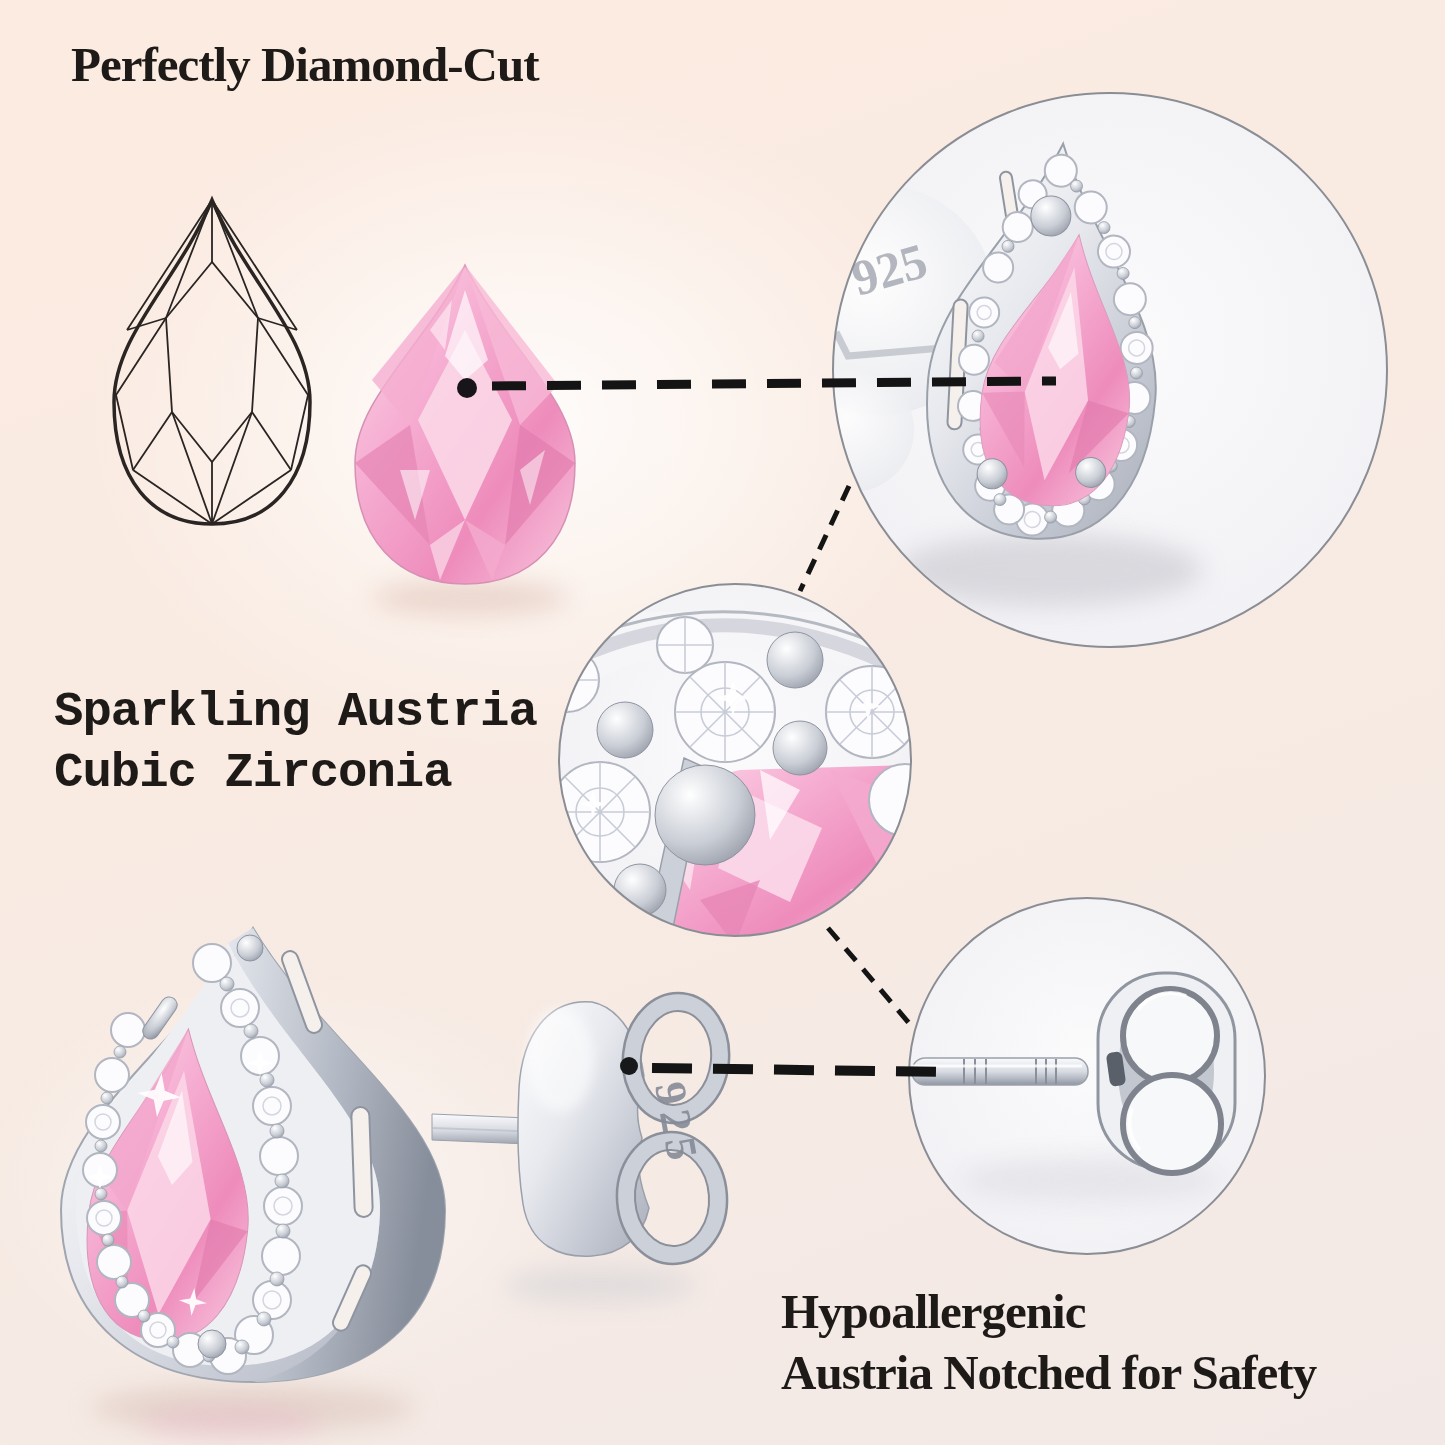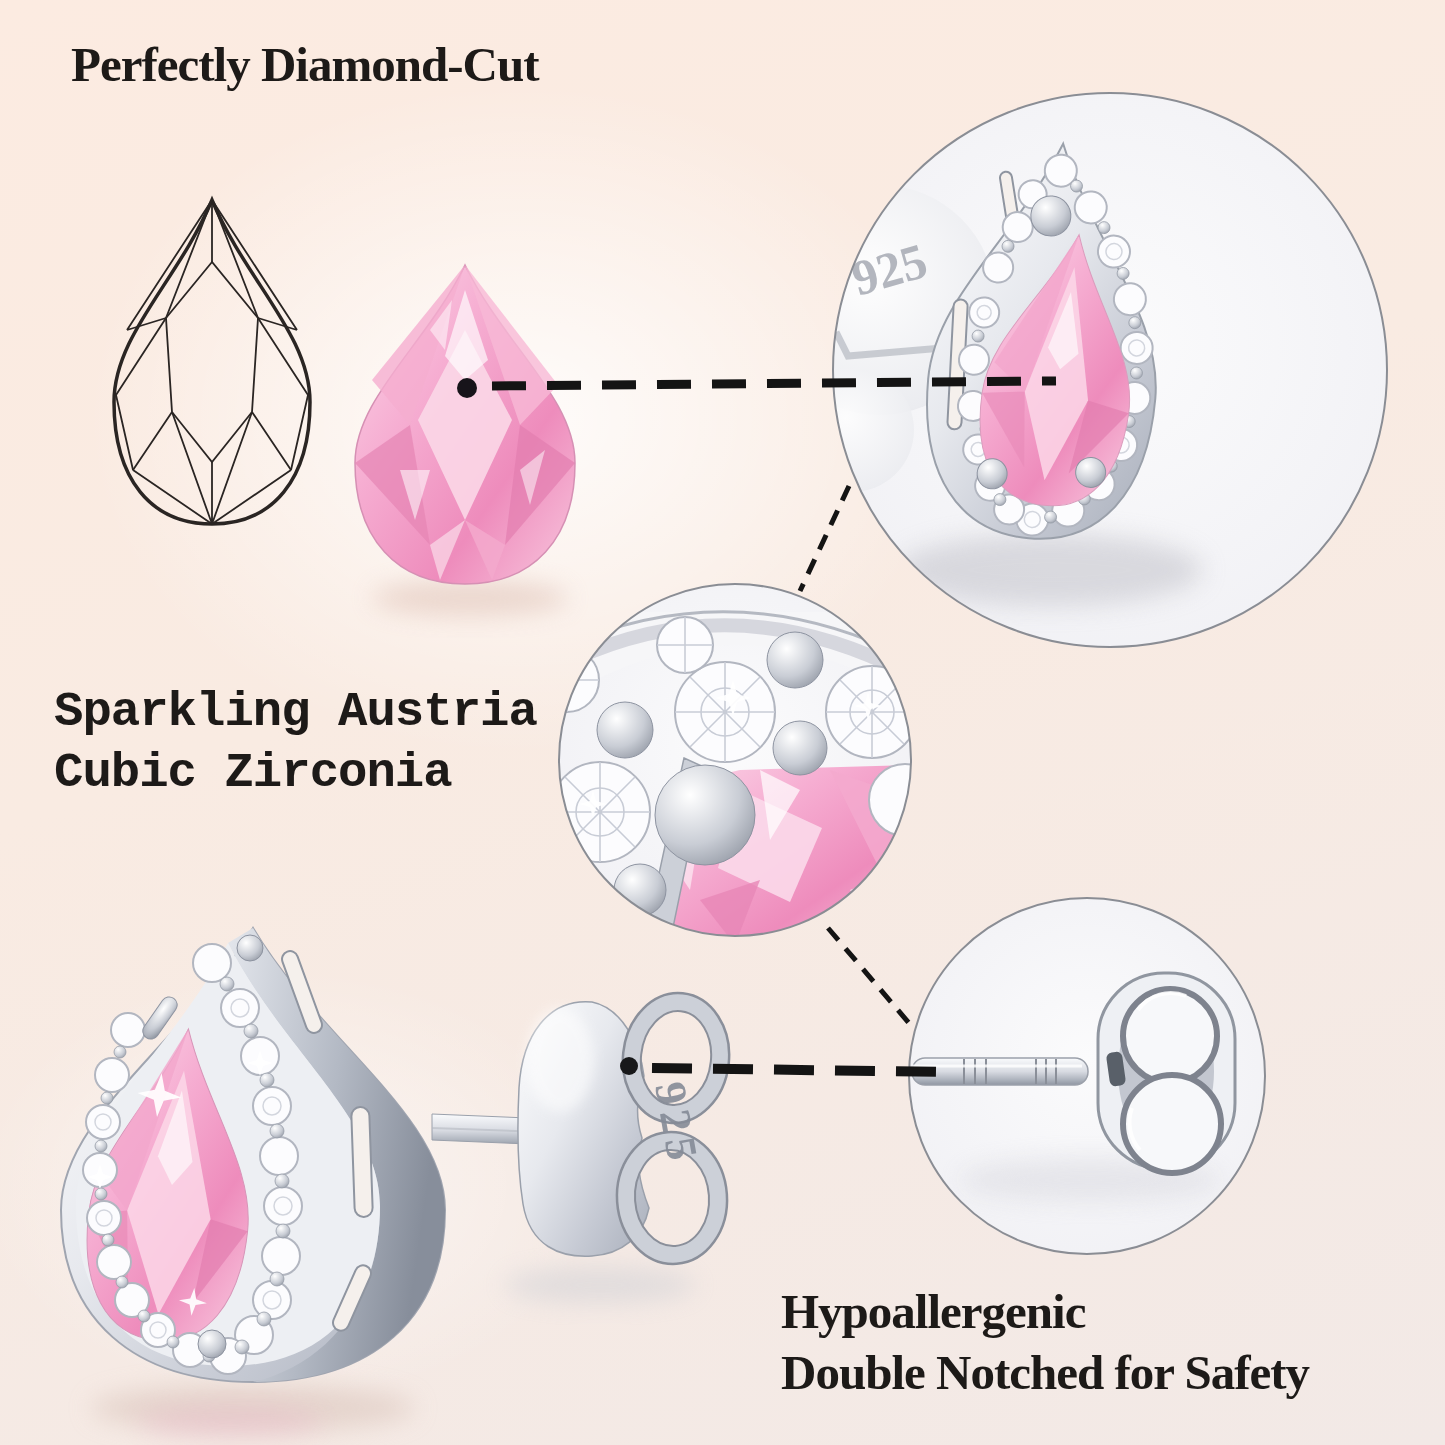--- a/index.html
+++ b/index.html
@@ -379,15 +379,15 @@
 
   <div id="h-top" class="heading">
     <div>Perfectly Diamond-Cut</div>
   </div>
   <div id="h-mid" class="heading">
     <div>Sparkling Austria</div>
     <div>Cubic Zirconia</div>
   </div>
   <div id="h-bot" class="heading">
     <div>Hypoallergenic</div>
-    <div>Double Notched for Safety</div>
+    <div>Austria Notched for Safety</div>
   </div>
 </div>
 
 </body></html>

